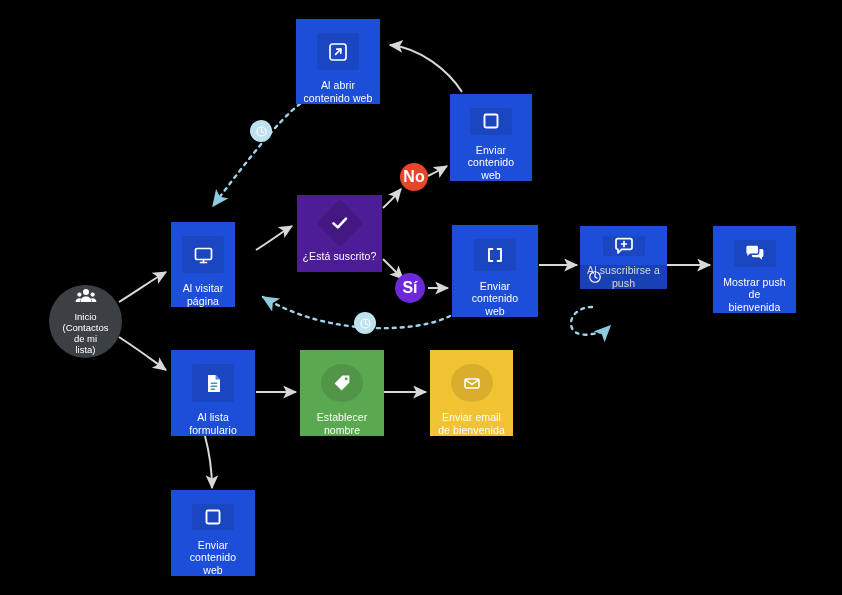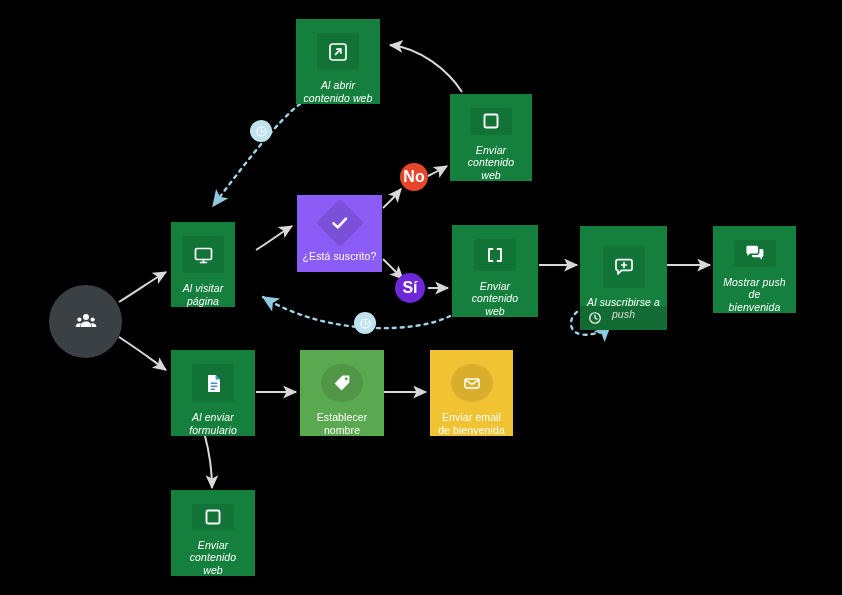--- a/index.html
+++ b/index.html
@@ -48,24 +48,24 @@
     justify-content: center;
   }
   .node .label {
     margin-top: 9px;
     font-size: 10.5px;
     line-height: 12.5px;
     padding: 0 5px;
     letter-spacing: 0.1px;
   }
 
-  .node.blue    { background: #15803d; font-style: italic; }
+  .node.blue    { background: #1d4ed8; }
   .node.green   { background: #5aa84f; }
   .node.yellow  { background: #f1c232; }
-  .node.gray    { background: #8b5cf6; }
+  .node.gray    { background: #4c1d95; }
 
   
   .plate-square {
     background: rgba(0,0,0,0.10);
     border-radius: 2px;
   }
   .plate-diamond {
     background: rgba(0,0,0,0.12);
     transform: rotate(45deg);
     border-radius: 3px;
@@ -193,20 +193,25 @@
     <span class="iconwrap" style="margin:0;width:22px;height:18px;">
       <svg width="22" height="16" viewBox="0 0 22 16" fill="#ffffff">
         <circle cx="11" cy="4" r="3"></circle>
         <path d="M5.5 14 C5.5 10.4 8 8.6 11 8.6 C14 8.6 16.5 10.4 16.5 14 z"></path>
         <circle cx="4.4" cy="6.6" r="2.1"></circle>
         <path d="M0.6 14 C0.6 11.4 2.3 10.2 4.4 10.2 C5.2 10.2 5.9 10.4 6.4 10.7 C5.4 11.6 4.9 12.7 4.9 14 z"></path>
         <circle cx="17.6" cy="6.6" r="2.1"></circle>
         <path d="M21.4 14 C21.4 11.4 19.7 10.2 17.6 10.2 C16.8 10.2 16.1 10.4 15.6 10.7 C16.6 11.6 17.1 12.7 17.1 14 z"></path>
       </svg>
     </span>
+    <div class="label">
+      <div>Inicio</div>
+      <div>(Contactos de mi</div>
+      <div>lista)</div>
+    </div>
   </div>
 
   <div class="node blue" style="left:296px; top:19px; width:84px; height:85px;">
     <span class="iconwrap plate-square">
       <svg width="20" height="20" viewBox="0 0 20 20" fill="none" stroke="#ffffff" stroke-width="1.7">
         <rect x="2" y="2" width="16" height="16" rx="2.5"></rect>
         <path d="M7.6 12.4 L12.8 7.2" stroke-linecap="round"></path>
         <path d="M8.8 7.2 L12.8 7.2 L12.8 11.2" stroke-linecap="round" stroke-linejoin="round"></path>
       </svg>
     </span>
@@ -258,21 +263,21 @@
         <path d="M8.4 4 L5 4 L5 16 L8.4 16"></path>
         <path d="M13.6 4 L17 4 L17 16 L13.6 16"></path>
       </svg>
     </span>
     <div class="label">
       <div>Enviar contenido</div>
       <div>web</div>
     </div>
   </div>
 
-  <div class="node blue" style="left:580px; top:226px; width:87px; height:104px; justify-content:center;">
+  <div class="node blue" style="left:580px; top:226px; width:87px; height:63px; justify-content:flex-end;">
     <span class="iconwrap plate-square" style="margin-top:10px;">
       <svg width="22" height="20" viewBox="0 0 22 20" fill="none" stroke="#ffffff" stroke-width="1.7" stroke-linecap="round" stroke-linejoin="round">
         <path d="M3 4.4 C3 3.3 3.8 2.6 4.9 2.6 L17.1 2.6 C18.2 2.6 19 3.3 19 4.4 L19 11.6 C19 12.7 18.2 13.4 17.1 13.4 L8.6 13.4 L5 17 L5 13.4 L4.9 13.4 C3.8 13.4 3 12.7 3 11.6 z"></path>
         <path d="M11 5.6 L11 10.4"></path>
         <path d="M8.6 8 L13.4 8"></path>
       </svg>
     </span>
     <div class="label" style="margin-top:8px;">
       <div>Al suscribirse a push</div>
     </div>
@@ -303,21 +308,21 @@
     <span class="iconwrap plate-square">
       <svg width="19" height="21" viewBox="0 0 19 21" fill="#ffffff">
         <path d="M4 2 L11.6 2 L16 6.4 L16 19 L4 19 z" fill="#ffffff"></path>
         <path d="M11.6 2 L11.6 6.4 L16 6.4 z" fill="#4a90c8"></path>
         <rect x="6.6" y="9.4" width="6.8" height="1.5" rx="0.6" fill="#4a90c8"></rect>
         <rect x="6.6" y="12.4" width="6.8" height="1.5" rx="0.6" fill="#4a90c8"></rect>
         <rect x="6.6" y="15.4" width="4.4" height="1.5" rx="0.6" fill="#4a90c8"></rect>
       </svg>
     </span>
     <div class="label">
-      <div>Al enviar</div>
+      <div>Al lista</div>
       <div>formulario</div>
     </div>
   </div>
 
   <div class="node green" style="left:300px; top:350px; width:84px; height:86px;">
     <span class="iconwrap plate-circle">
       <svg width="20" height="20" viewBox="0 0 20 20" fill="#ffffff">
         <path d="M10.4 2.6 L17.4 2.6 L17.4 9.6 L9.6 17.4 L2.6 10.4 z"></path>
         <circle cx="14.2" cy="5.8" r="1.5" fill="#5aa84f"></circle>
       </svg>

